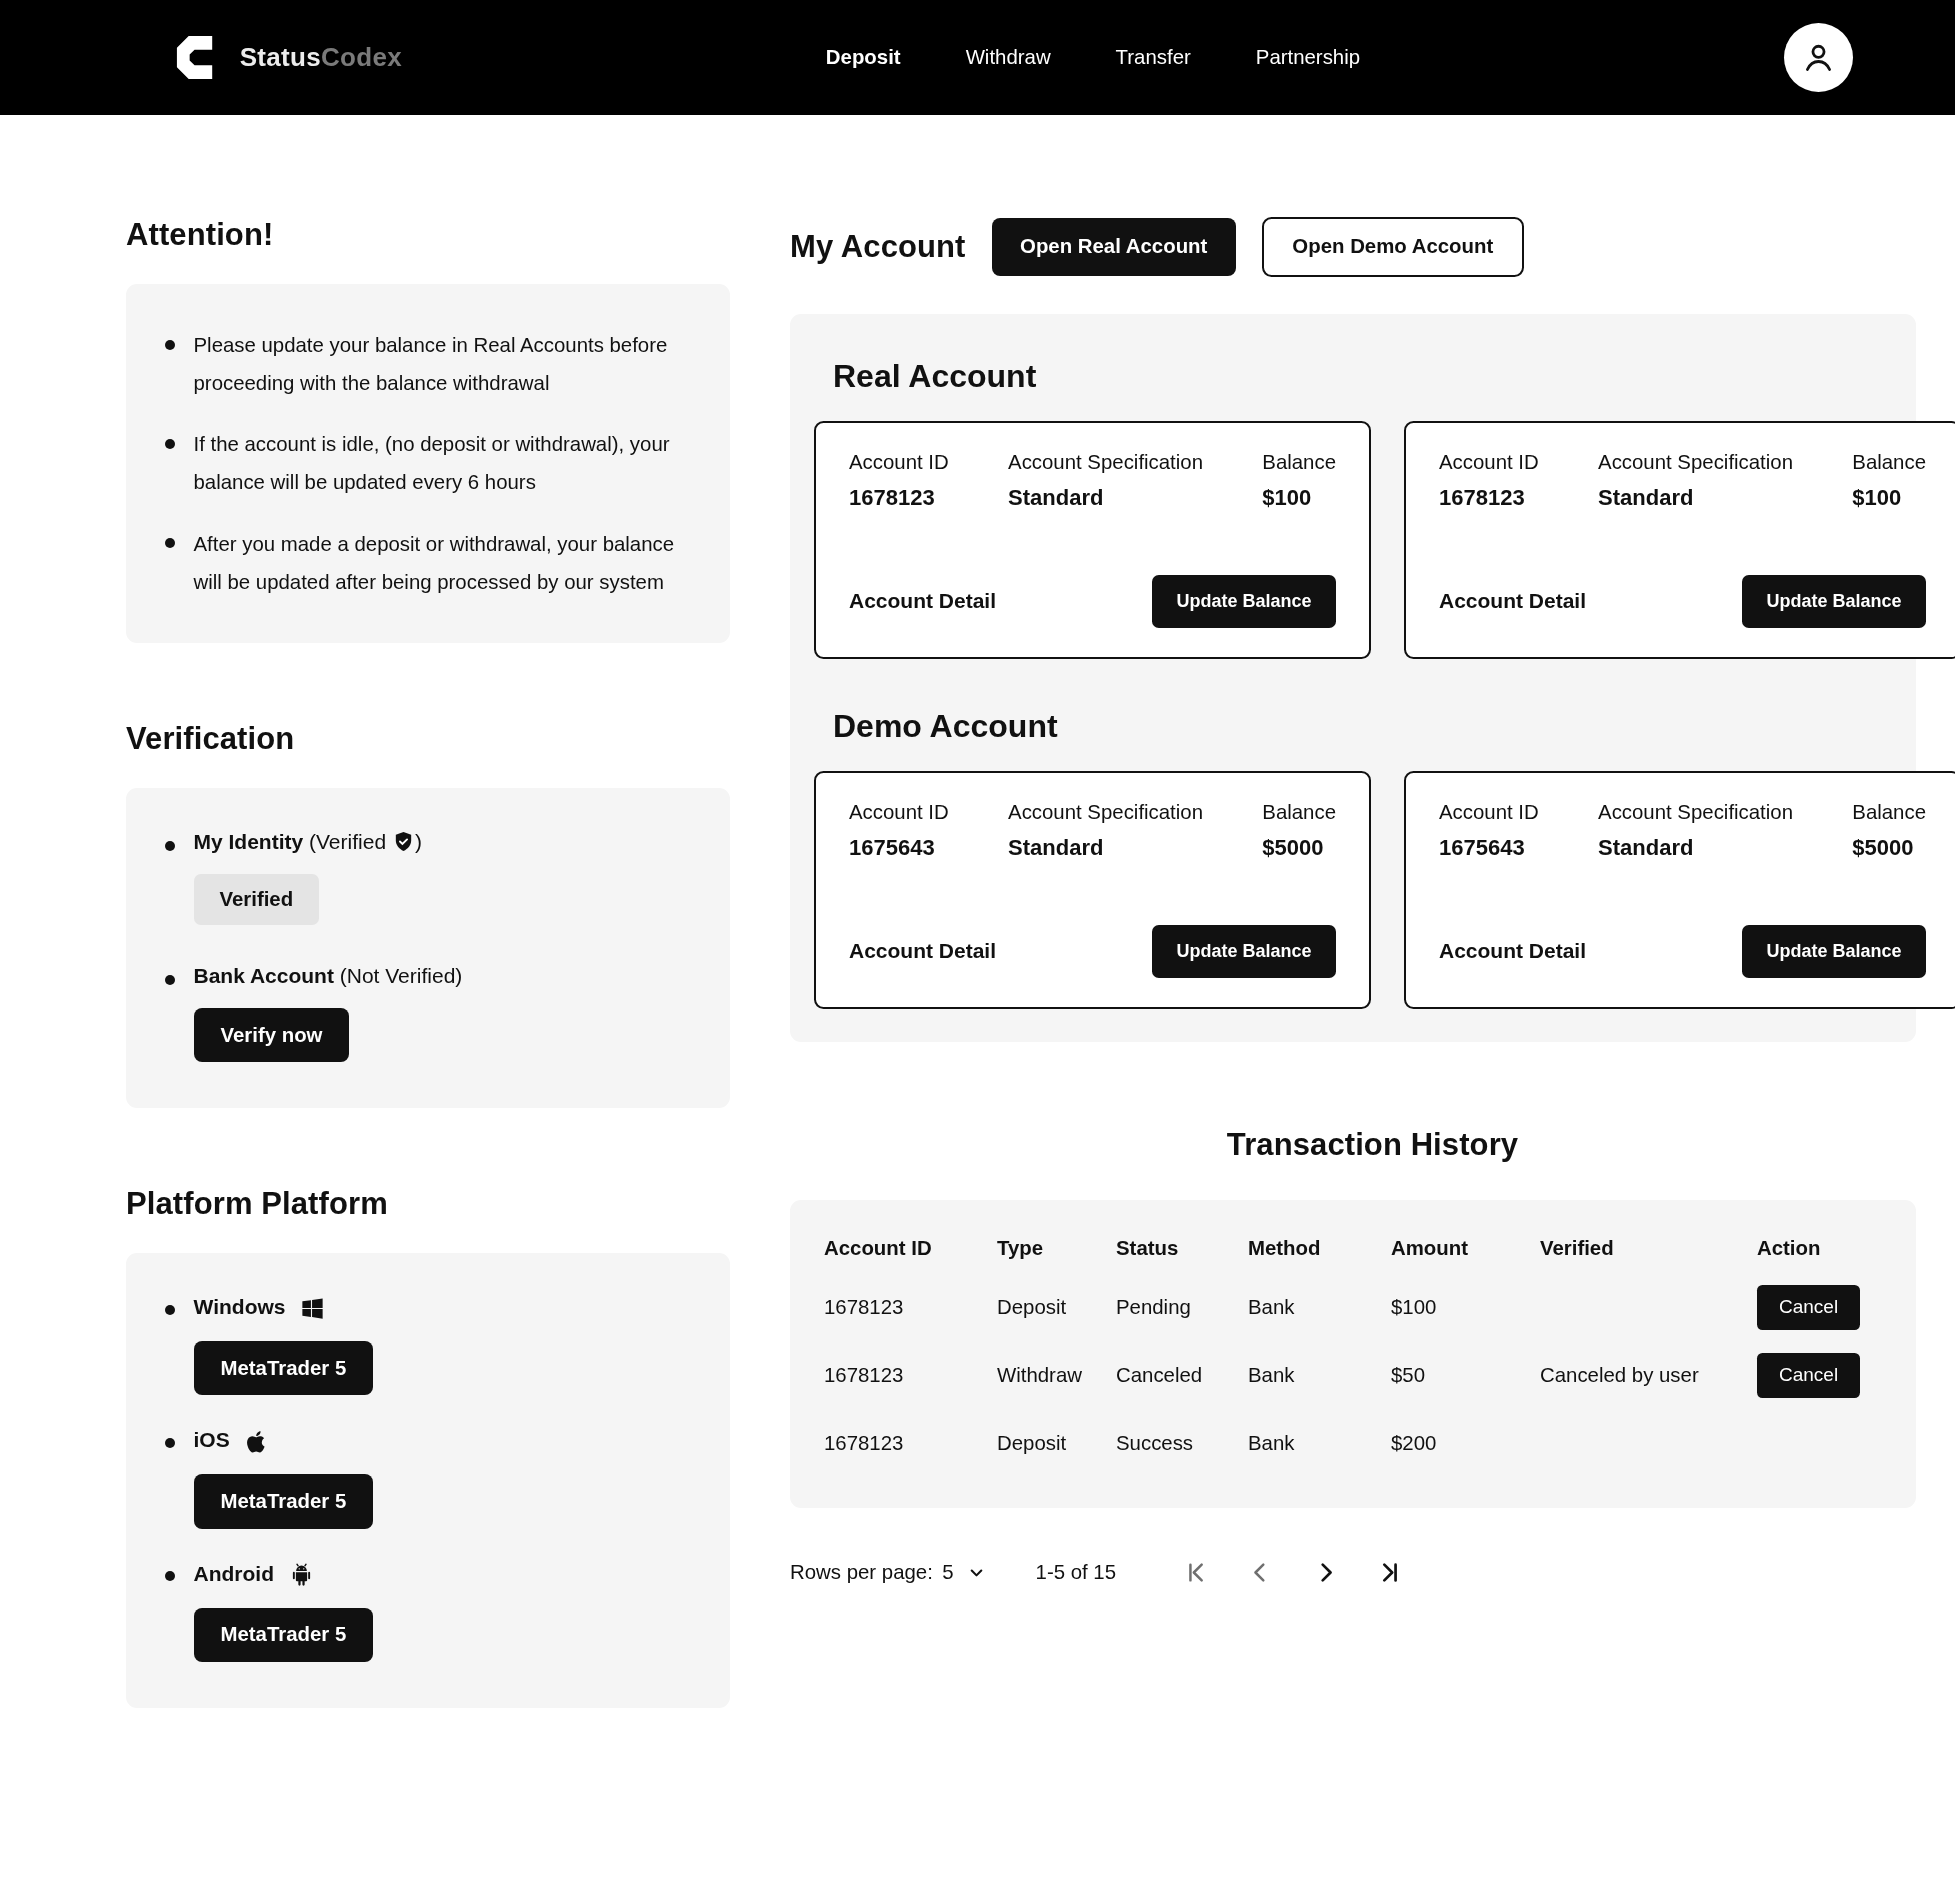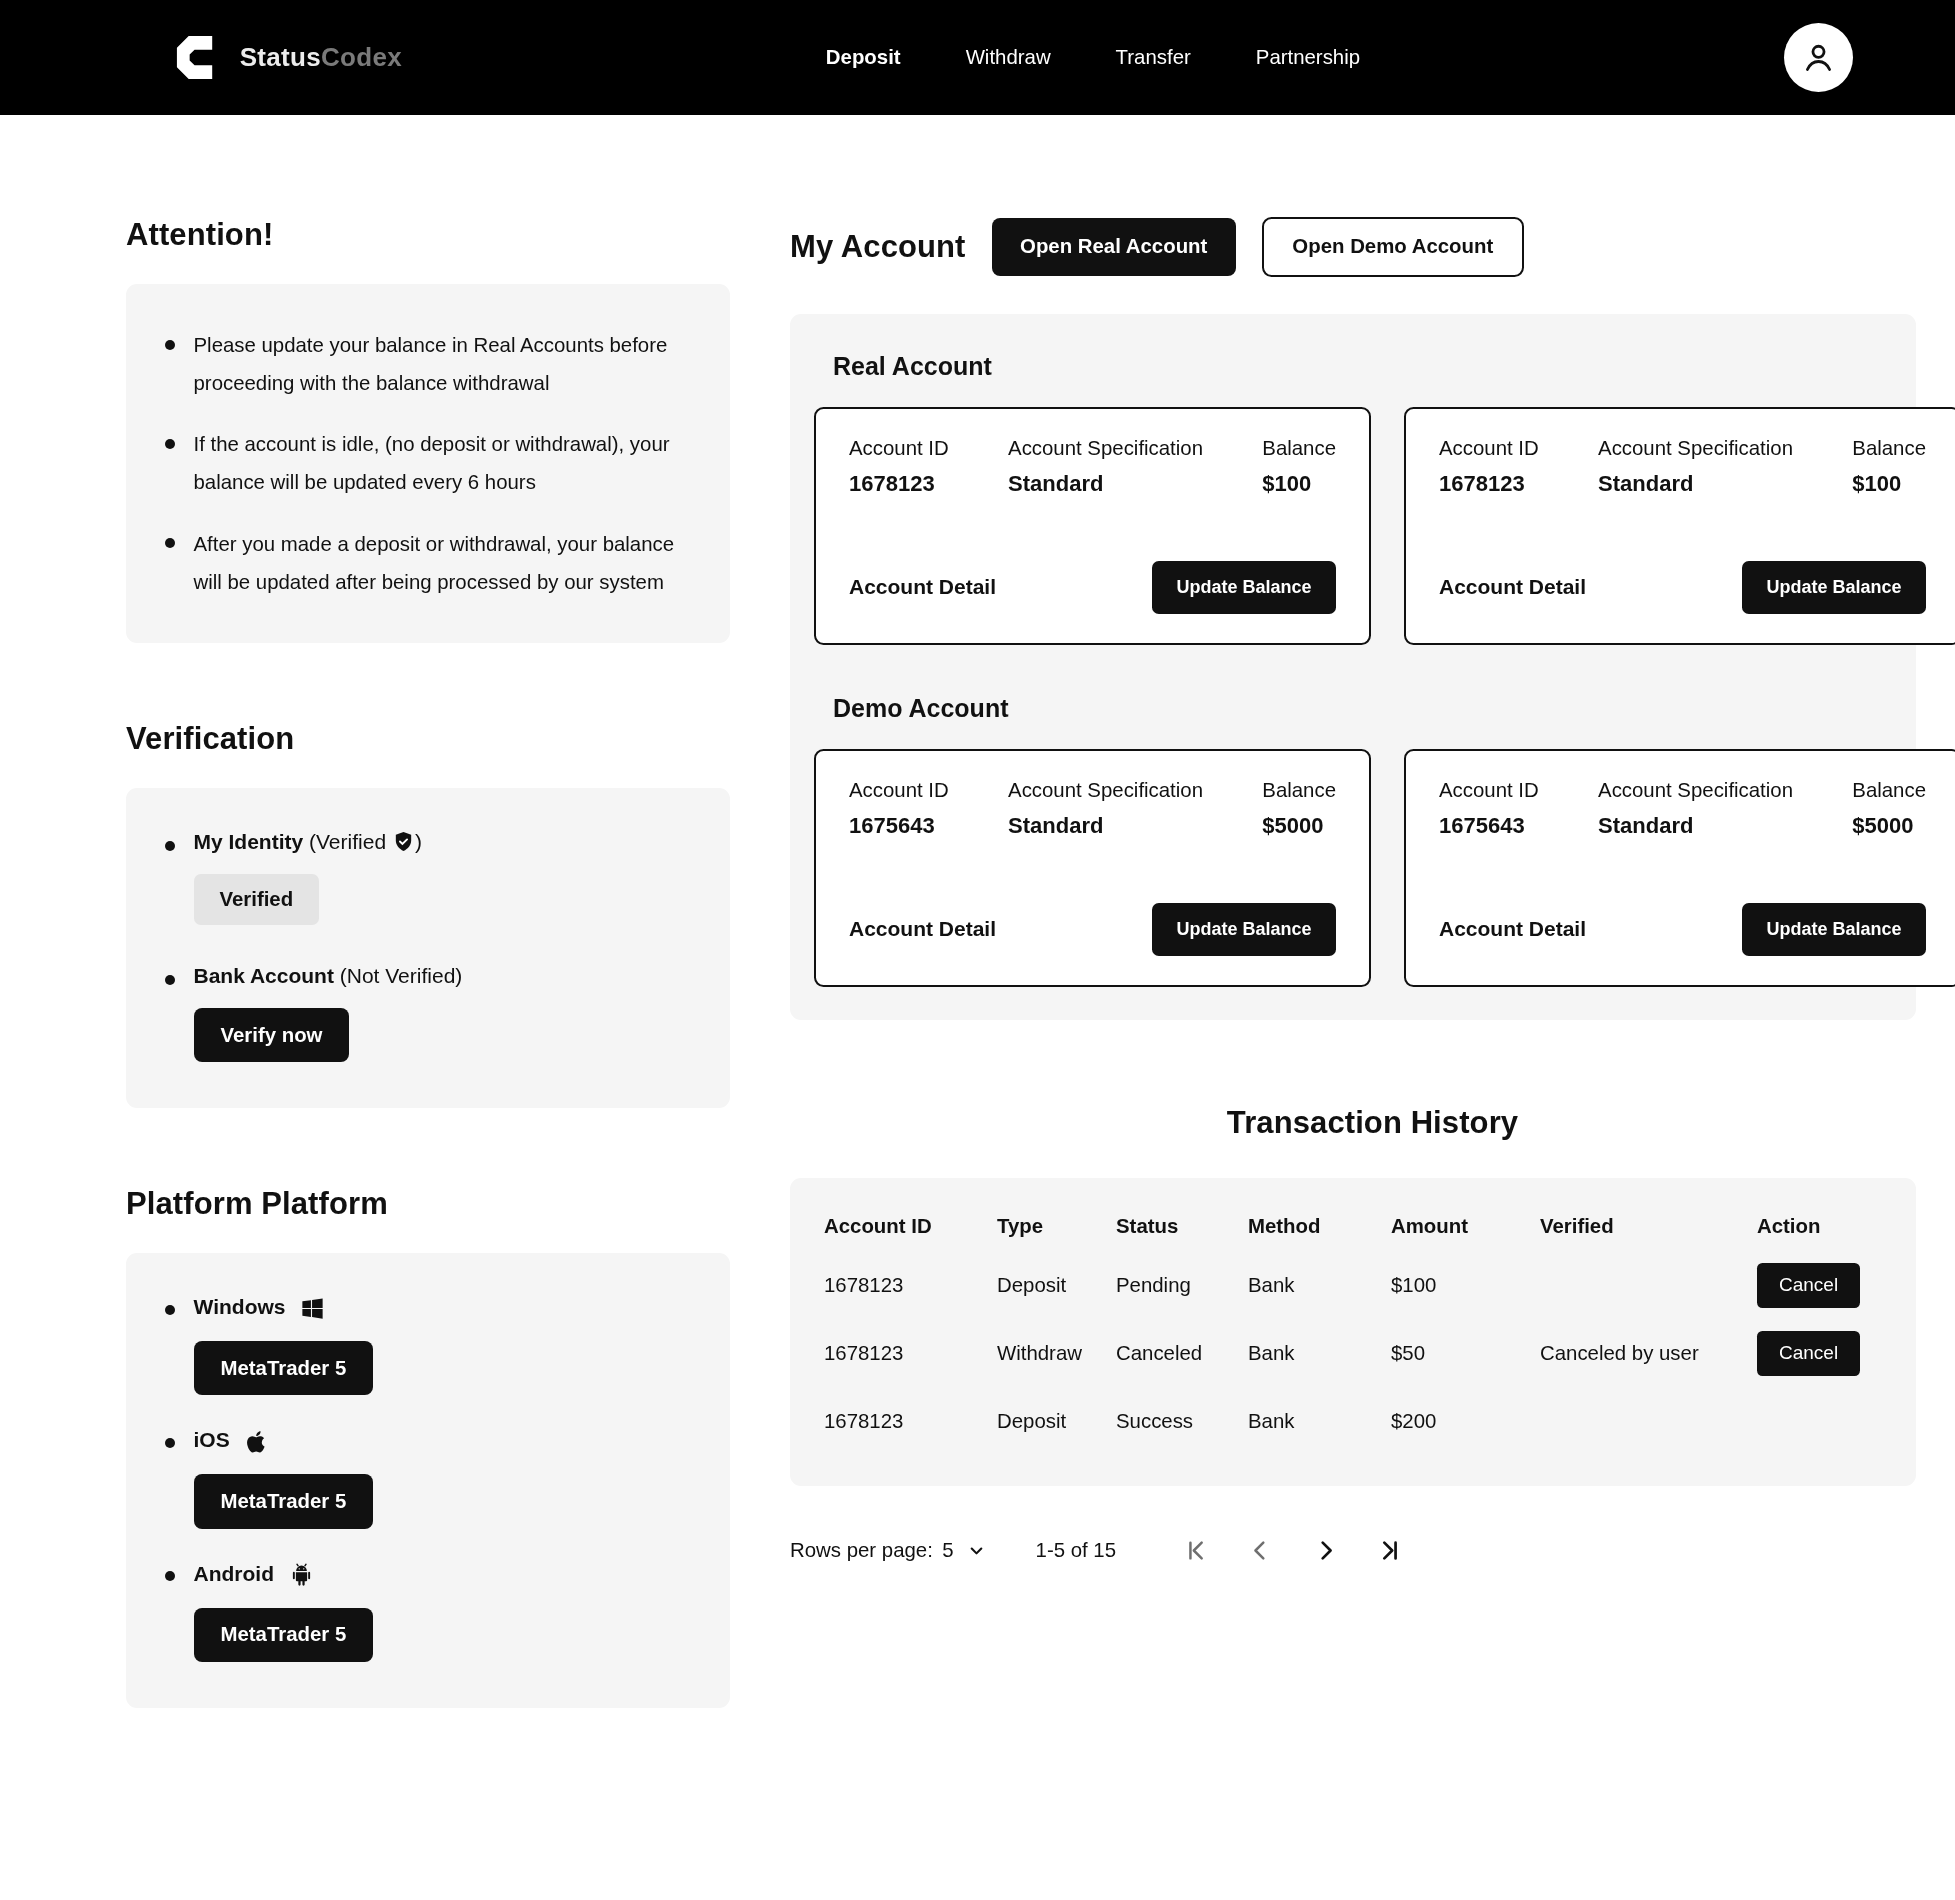--- a/index.html
+++ b/index.html
@@ -66,21 +66,21 @@
   .ma-head { display:flex; align-items:center; gap:26px; margin-top:102px; }
   .btn-outline { display:inline-block; background:#fff; color:#111; border:2px solid #111;
     border-radius:9.5px; padding:15.6px 27px; font-size:20.4px; font-weight:bold;
     font-family:inherit; cursor:pointer; }
   .btn-real { border-radius:8.1px; padding:17.7px 28.5px; }
   .btn-demo { padding:16.3px 28.5px; }
 
   
   .acct-panel { width:1126px; background:#f5f5f5; border-radius:11px; margin-top:37px;
     padding:27px 24px 33px 24px; overflow:visible; }
-  .acct-sec-title { font-size:25px; font-weight:bold; margin:11px 0 26px 19px; }
+  .acct-sec-title { font-size:32px; font-weight:bold; margin:17px 0 26px 19px; }
   .acct-sec-title.demo { margin-top:49px; }
   .card-row { display:flex; gap:33px; }
   .acct-card { flex:none; width:557px; height:238px; background:#fff; border:2px solid #111;
     border-radius:9.5px; padding:28.5px 33px; display:flex; flex-direction:column;
     justify-content:space-between; }
   .card-top { display:flex; justify-content:space-between; }
   .fld-label { font-size:20.4px; color:#111; }
   .fld-value { font-size:22px; font-weight:bold; margin-top:11px; }
   .card-bottom { display:flex; justify-content:space-between; align-items:center; }
   .acct-detail { font-size:21px; font-weight:bold; cursor:pointer; }

